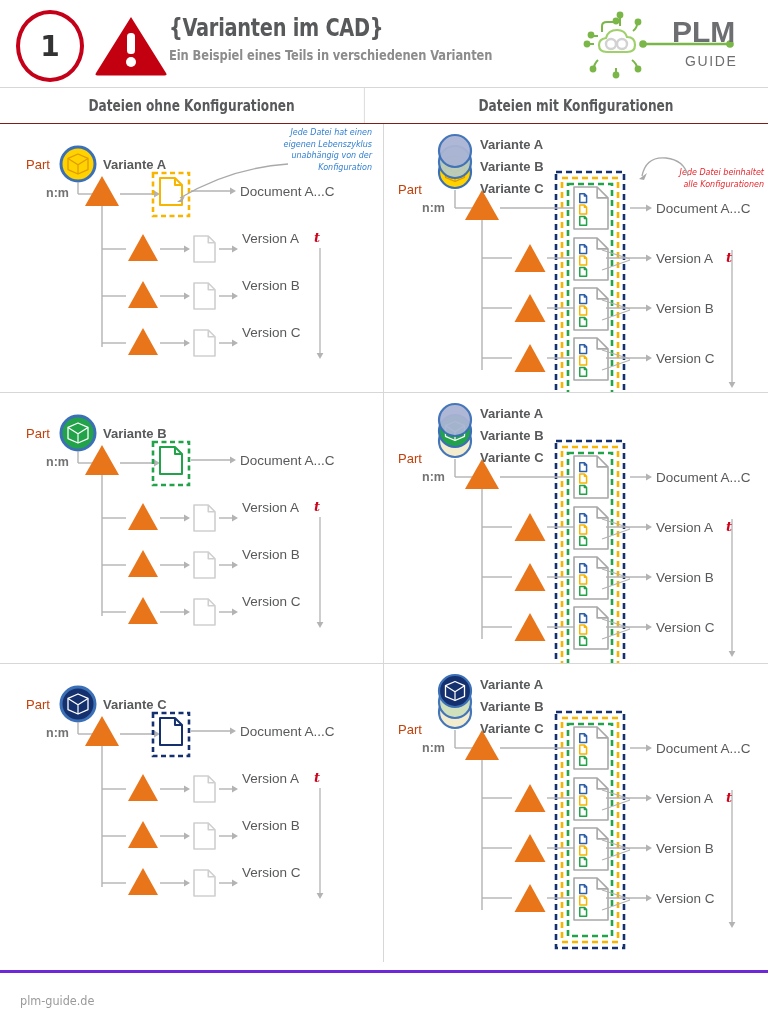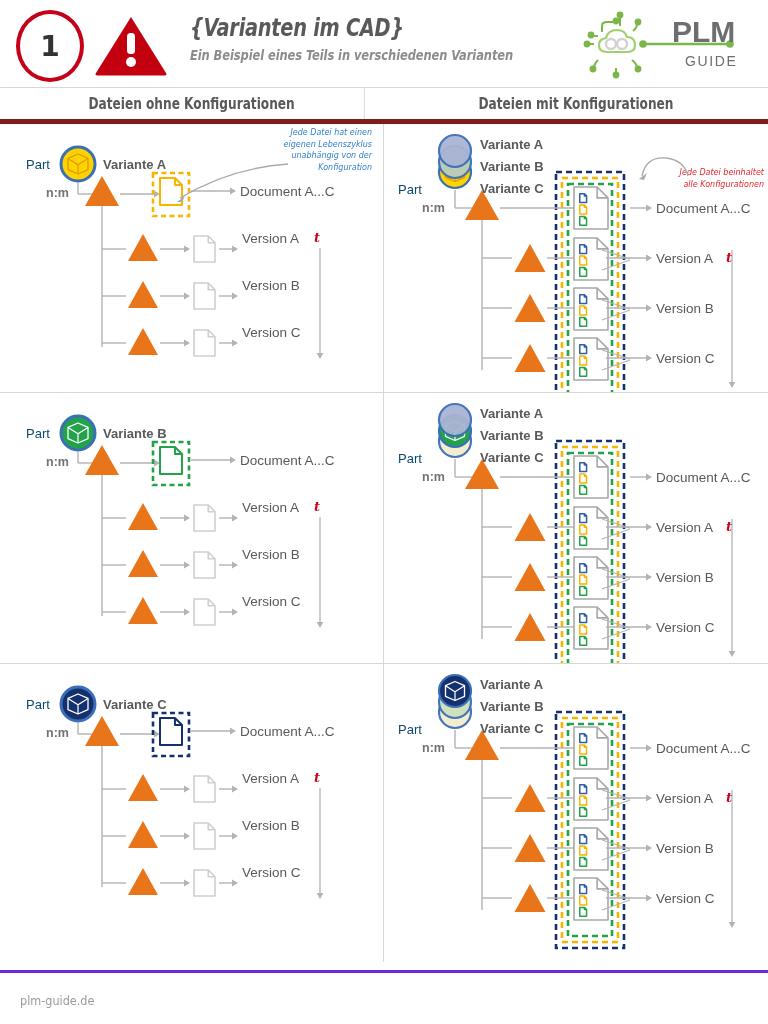--- a/index.html
+++ b/index.html
@@ -24,39 +24,39 @@
   .badge-num {
     position:absolute; left:16px; top:10px;
     width:68px; height:72px;
     border:4px solid #c50019;
     border-radius:50%;
     display:flex; align-items:center; justify-content:center;
     font-size:28px; font-weight:bold; color:#333;
     font-family:"DejaVu Sans", sans-serif;
   }
   .warn-tri { position:absolute; left:94px; top:14px; width:74px; height:62px; }
-  .title-block { position:absolute; left:190px; top:14px;font-style:italic; }
+  .title-block { position:absolute; left:169px; top:14px; }
   .title-main {
     font-family:"DejaVu Sans Condensed","Liberation Sans Narrow","Liberation Sans",sans-serif;
     font-size:25px; font-weight:bold; color:#58595b;
     letter-spacing:-0.3px; line-height:1.1;
     transform:scaleX(0.86); transform-origin:left center;
   }
   .title-sub {
     font-family:"DejaVu Sans Condensed","Liberation Sans Narrow","Liberation Sans",sans-serif;
     font-size:14.5px; font-weight:bold; color:#8c8c8c;
     margin-top:5px; letter-spacing:-0.1px;
     transform:scaleX(0.88); transform-origin:left center;
   }
   .logo { position:absolute; right:18px; top:8px; width:170px; height:72px; }
 
   
   .colheads {
     display:flex; height:36px; width:768px;
-    border-bottom:5px solid #7f1d1d;
+    border-bottom:1px solid #7f1d1d;
   }
   .colhead {
     flex:1 1 50%;
     display:flex; align-items:center; justify-content:center;
     font-family:"DejaVu Sans Condensed","Liberation Sans Narrow","Liberation Sans",sans-serif;
     font-size:15px; font-weight:bold; color:#58595b;
     transform:scaleX(0.9);
   }
   .colhead.left { border-right:1px solid #d7d7d7; }
 
@@ -68,21 +68,21 @@
   .cell.left { border-right:1px solid #d7d7d7; }
 
   .row-1 .cell { height:268px; }
   .row-2 .cell { height:270px; }
   .row-3 .cell { height:298px; }
 
   
   .abs { position:absolute; }
 
   .part-label {
-    font-size:13px; color:#0c4a6e; font-weight:normal;
+    font-size:13px; color:#c2410c; font-weight:normal;
     font-family:"Liberation Sans", sans-serif;
   }
   .nm-label {
     font-size:12.5px; color:#737373; font-weight:bold;
     font-family:"Liberation Sans", sans-serif;
   }
   .variant-label {
     font-size:13px; color:#58595b; font-weight:bold;
     font-family:"Liberation Sans", sans-serif; white-space:nowrap;
   }

